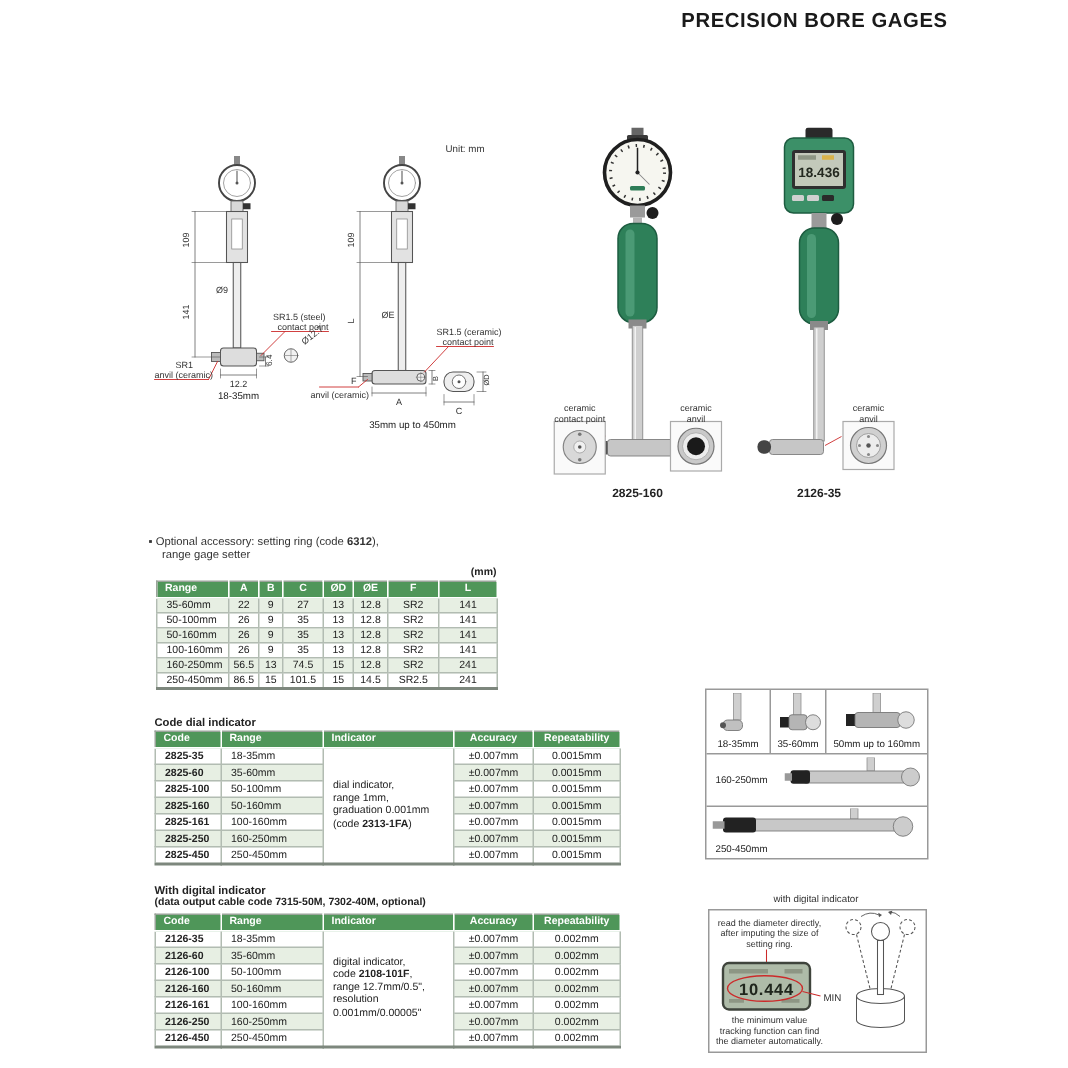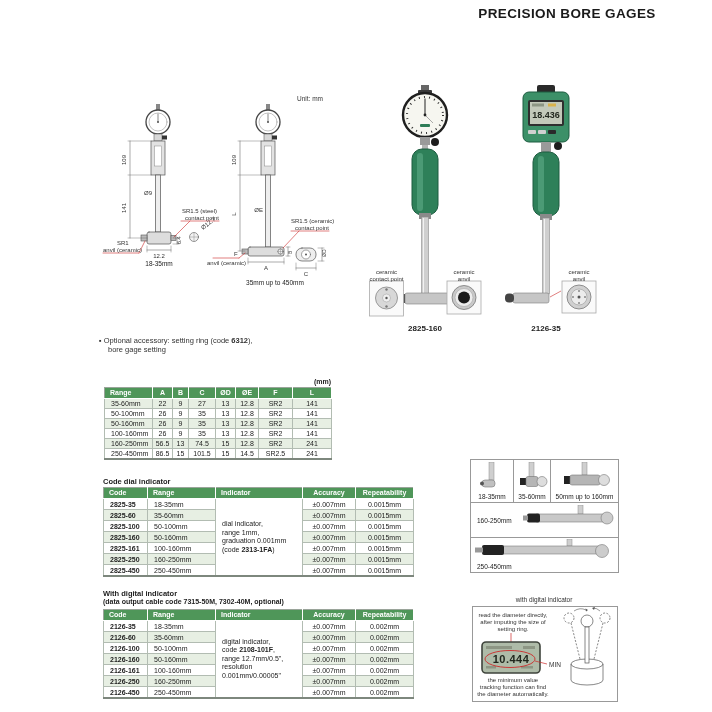--- a/index.html
+++ b/index.html
@@ -1,20 +1,20 @@
 <!DOCTYPE html>
 <html><head>
 <meta charset="utf-8">
 <style>
   html,body{margin:0;padding:0;background:#fff;}
   #page{position:relative;width:712px;height:712px;background:#fff;overflow:hidden;
         font-family:"Liberation Sans",sans-serif;color:#222;}
   .abs{position:absolute;}
   .title{font-size:13.5px;font-weight:bold;letter-spacing:.4px;color:#1a1a1a;text-align:center;}
-  .note{font-size:7.5px;line-height:9px;color:#333;}
+  .note{font-size:7.5px;line-height:9px;color:#333;margin-top:20px;}
   .note b{font-weight:bold;}
   .sec-title{font-size:7.5px;font-weight:bold;color:#222;}
   .unit-lbl{font-size:7px;font-weight:bold;text-align:right;}
   table{border-collapse:collapse;table-layout:fixed;}
   .spec th{background:#4f9659;color:#fff;font-size:7px;font-weight:bold;height:10px;
            border-right:1px solid #fff;border-bottom:1px solid #fff;padding:0;text-align:center;line-height:10px;}
   .spec th.la{text-align:left;padding-left:5px;}
   .spec td{font-size:7px;height:9px;line-height:9px;padding:0;text-align:center;
            border:1px solid #b2bcb2;background:#fff;color:#222;}
   .spec{border:1px solid #9aa49a;border-bottom:2px solid #7d877d;}
@@ -32,21 +32,21 @@
   .rpr{position:relative;height:34px;border-bottom:1px solid #999;}
   .rpr:last-child{border-bottom:none;}
   .dp-title{font-size:6.5px;text-align:center;color:#333;}
   svg text{font-family:"Liberation Sans",sans-serif;}
 </style>
 </head>
 <body>
 
 <div id="page">
 
-  <div class="abs title" style="left:457px;top:6px;width:220px;">PRECISION BORE GAGES</div>
+  <div class="abs title" style="left:433px;top:6px;width:220px;">PRECISION BORE GAGES</div>
 
   <svg class="abs" style="left:95px;top:88px;" width="280" height="205" viewBox="0 0 280 205">
     <text x="202" y="13" font-size="6.5" fill="#333">Unit: mm</text>
 
     <g stroke-linecap="round">
       <rect x="61" y="16" width="4" height="7" fill="#888"></rect>
       <circle cx="63" cy="34" r="12" fill="#fff" stroke="#444" stroke-width="1.3"></circle>
       <circle cx="63" cy="34" r="9" fill="none" stroke="#999" stroke-width="0.6"></circle>
       <circle cx="63" cy="34" r="1" fill="#555"></circle>
       <line x1="63" y1="34" x2="63" y2="26" stroke="#555" stroke-width="0.7"></line>
@@ -233,21 +233,21 @@
       <circle cx="220" cy="212" r="1" fill="#888"></circle>
     </g>
     <text x="214" y="189" font-size="6" fill="#333" text-anchor="middle">ceramic</text>
     <text x="214" y="196" font-size="6" fill="#333" text-anchor="middle">anvil</text>
     <text x="181" y="246" font-size="8" font-weight="bold" fill="#222" text-anchor="middle">2126-35</text>
   </svg>
 
   <div class="abs note" style="left:99px;top:336px;">
     <span>▪</span>
     <span>Optional accessory: setting ring (code </span><b>6312</b><span>),</span><br>
-    <span style="padding-left:9px">bore gage setting</span>
+    <span style="padding-left:9px">range gage setter</span>
   </div>
 
   <div class="abs unit-lbl" style="left:104px;top:378px;width:227px;">(mm)</div>
   <table class="abs spec" style="left:104px;top:387px;width:227px;">
     <colgroup>
         <col style="width:48px">
         <col style="width:20px">
         <col style="width:16px">
         <col style="width:27px">
         <col style="width:20px">

